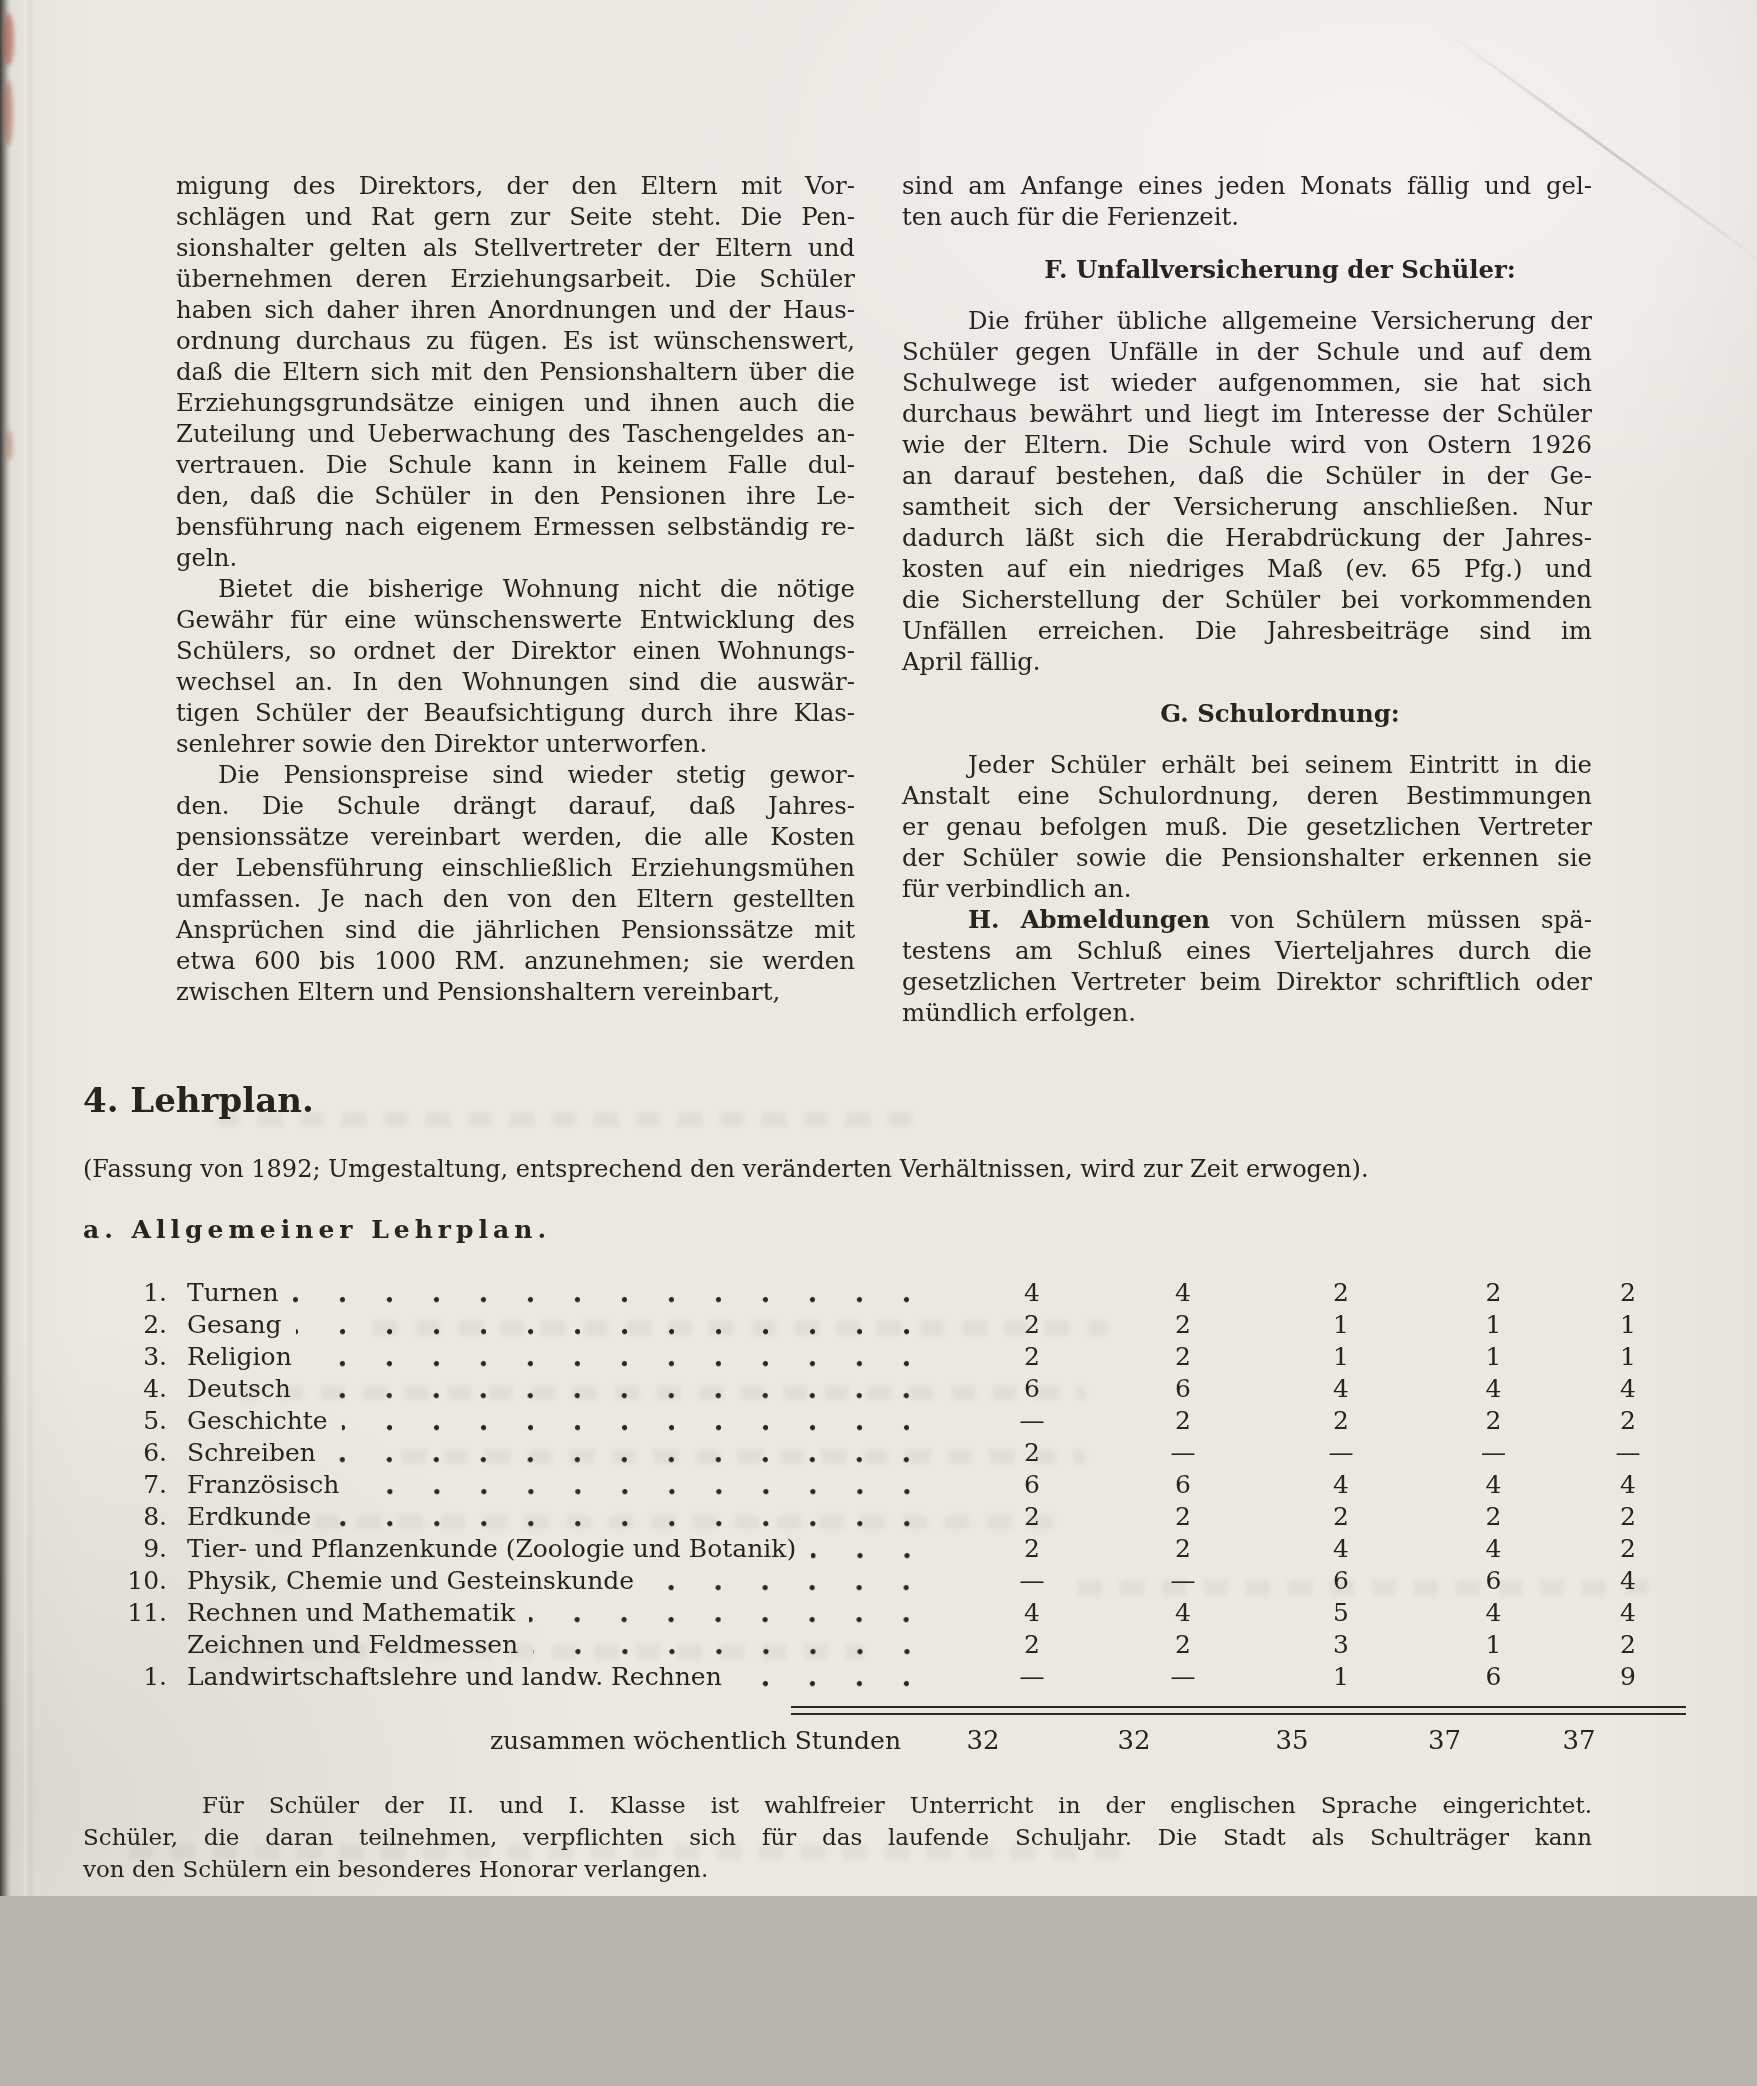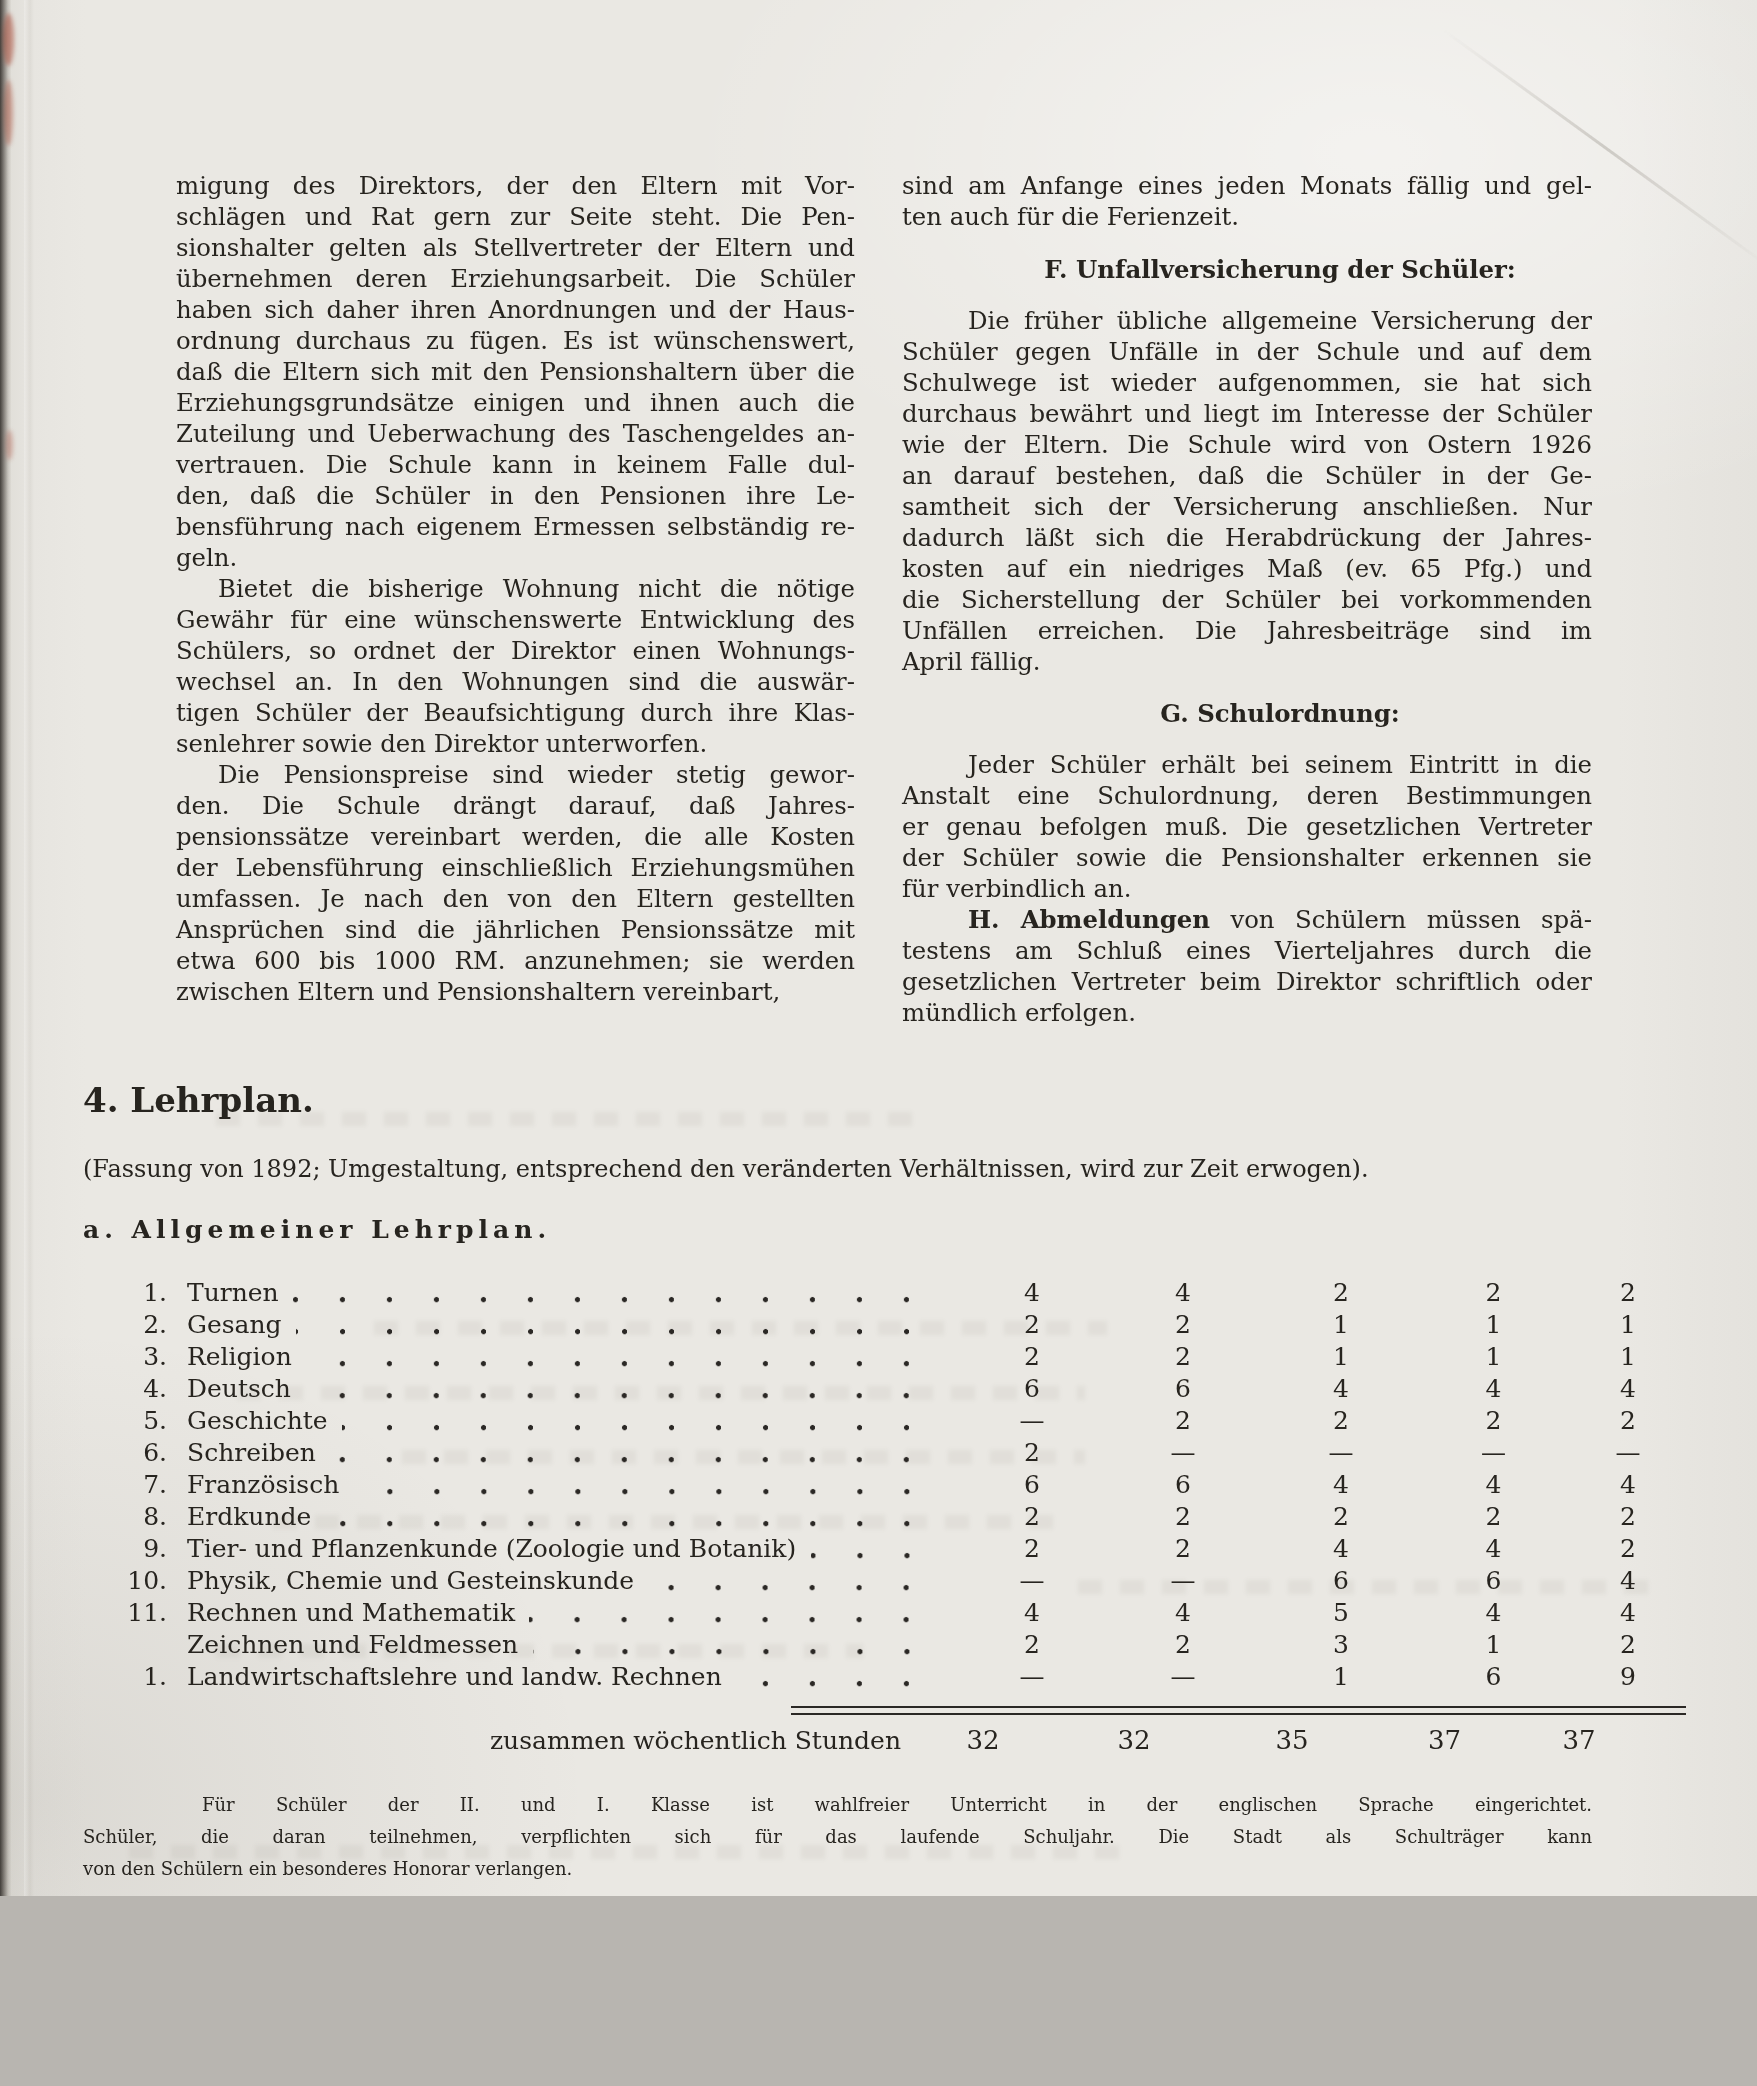--- a/index.html
+++ b/index.html
@@ -50,21 +50,21 @@
   .tlead{flex:1 1 auto;align-self:flex-end;height:7.2px;margin:0 10px 6.5px 14.4px;
     background-image:radial-gradient(circle at 3.6px 3.6px, #2b2825 2.3px, rgba(43,40,37,0) 2.8px);
     background-size:47px 7.2px;background-repeat:repeat-x;background-position:right center;}
   .tval{flex:0 0 auto;text-align:center;}
   .w1{width:144px;}.w2{width:158px;}.w3{width:158px;}.w4{width:147px;}.w5{width:122px;}
   .rule2{margin:11.5px 0 0 676px;width:895px;height:5.7px;border-top:2.9px solid #2b2825;border-bottom:2.2px solid #2b2825;}
   .totals{display:flex;align-items:flex-end;margin-top:10px;font-size:26px;}
   .tot-label{width:786px;text-align:right;padding-right:10px;flex:0 0 auto;font-size:25px;}
 
   
-  .footer{position:absolute;left:83px;top:1789px;width:1509px;font-size:18px;line-height:32px;}
+  .footer{position:absolute;left:83px;top:1789px;width:1509px;font-size:23px;line-height:32px;}
   .footer .first{text-indent:119px;}
   .pageno{position:absolute;left:83px;top:1935px;width:1509px;text-align:center;font-size:26px;}
 </style>
 </head>
 <body>
 
 <div class="page" style="--ink: #27241f;">
 
   <div class="torn"></div>
   <div class="edge-fold"></div>

